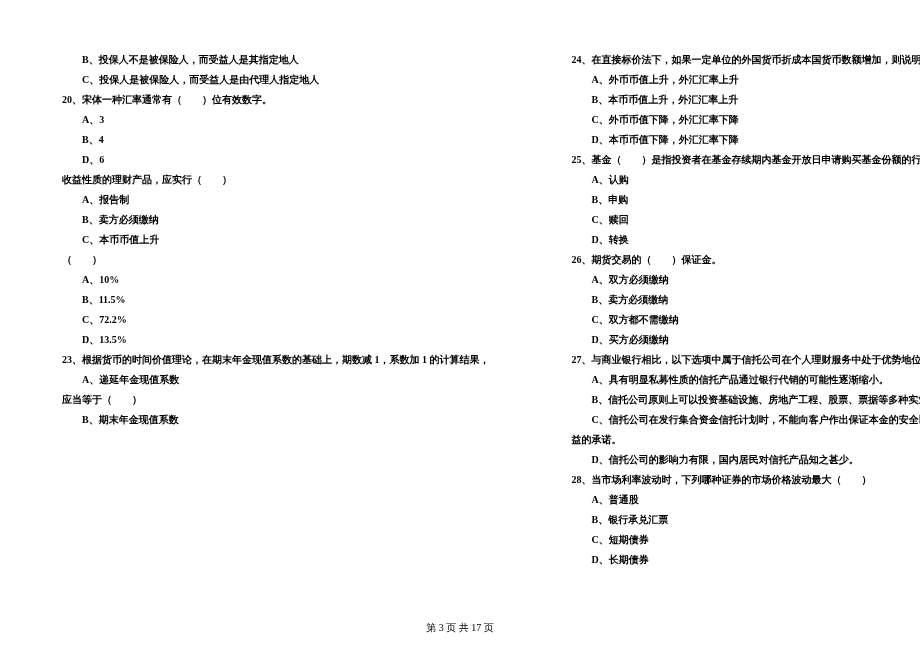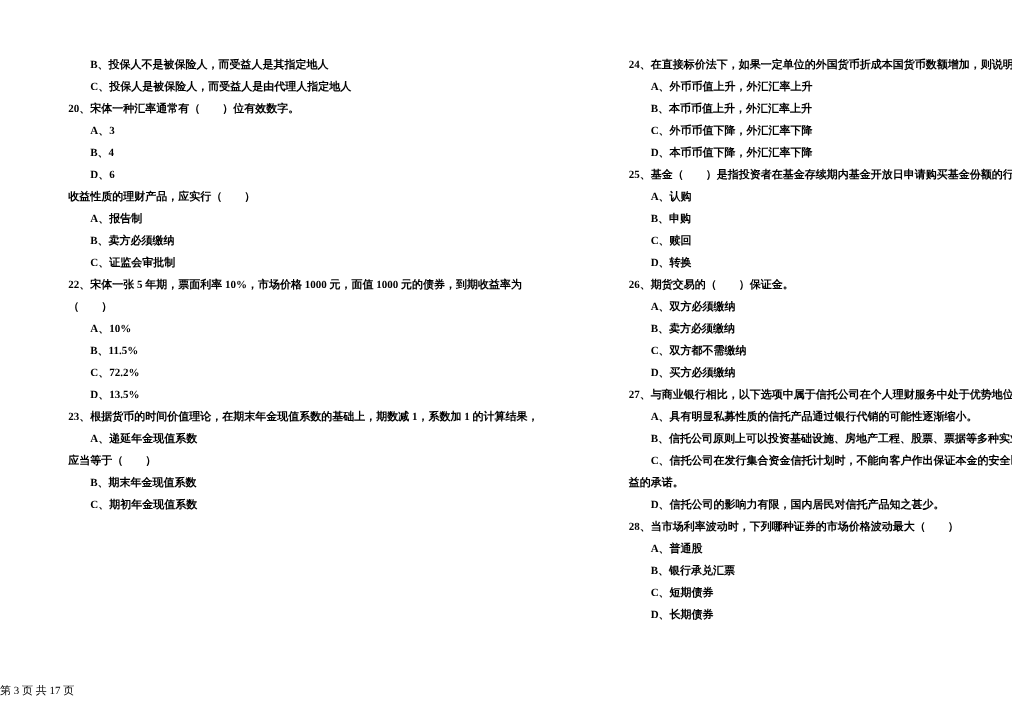--- a/index.html
+++ b/index.html
@@ -33,50 +33,48 @@
       padding-left: 42px;
     }
     .indent-0 {
       padding-left: 22px;
     }
     .footer {
       position: absolute;
       bottom: 15px;
       left: 0;
       right: 0;
-      text-align: left;
+      text-align: center;
       font-size: 10px;
     }
   </style>
 </head>
 <body>
 
 <div class="content">
   <div class="column" id="left-col">
       <div class="line indent-1">B、投保人不是被保险人，而受益人是其指定地人</div>
       <div class="line indent-1">C、投保人是被保险人，而受益人是由代理人指定地人</div>
       <div class="line indent-0">20、宋体一种汇率通常有（　　）位有效数字。</div>
       <div class="line indent-1">A、3</div>
       <div class="line indent-1">B、4</div>
       <div class="line indent-1">D、6</div>
       <div class="line indent-0">收益性质的理财产品，应实行（　　）</div>
       <div class="line indent-1">A、报告制</div>
       <div class="line indent-1">B、卖方必须缴纳</div>
-      <div class="line indent-1">C、证监会审批制</div>
-      <div class="line indent-0">22、宋体一张 5 年期，票面利率 10%，市场价格 1000 元，面值 1000 元的债券，到期收益率为</div>
+      <div class="line indent-1">C、本币币值上升</div>
       <div class="line indent-0">（　　）</div>
       <div class="line indent-1">A、10%</div>
       <div class="line indent-1">B、11.5%</div>
       <div class="line indent-1">C、72.2%</div>
       <div class="line indent-1">D、13.5%</div>
       <div class="line indent-0">23、根据货币的时间价值理论，在期末年金现值系数的基础上，期数减 1，系数加 1 的计算结果，</div>
       <div class="line indent-1">A、递延年金现值系数</div>
       <div class="line indent-0">应当等于（　　）</div>
       <div class="line indent-1">B、期末年金现值系数</div>
-      <div class="line indent-1">C、期初年金现值系数</div>
     </div>
   <div class="column" id="right-col">
       <div class="line indent-0">24、在直接标价法下，如果一定单位的外国货币折成本国货币数额增加，则说明（　　）</div>
       <div class="line indent-1">A、外币币值上升，外汇汇率上升</div>
       <div class="line indent-1">B、本币币值上升，外汇汇率上升</div>
       <div class="line indent-1">C、外币币值下降，外汇汇率下降</div>
       <div class="line indent-1">D、本币币值下降，外汇汇率下降</div>
       <div class="line indent-0">25、基金（　　）是指投资者在基金存续期内基金开放日申请购买基金份额的行为。</div>
       <div class="line indent-1">A、认购</div>
       <div class="line indent-1">B、申购</div>

